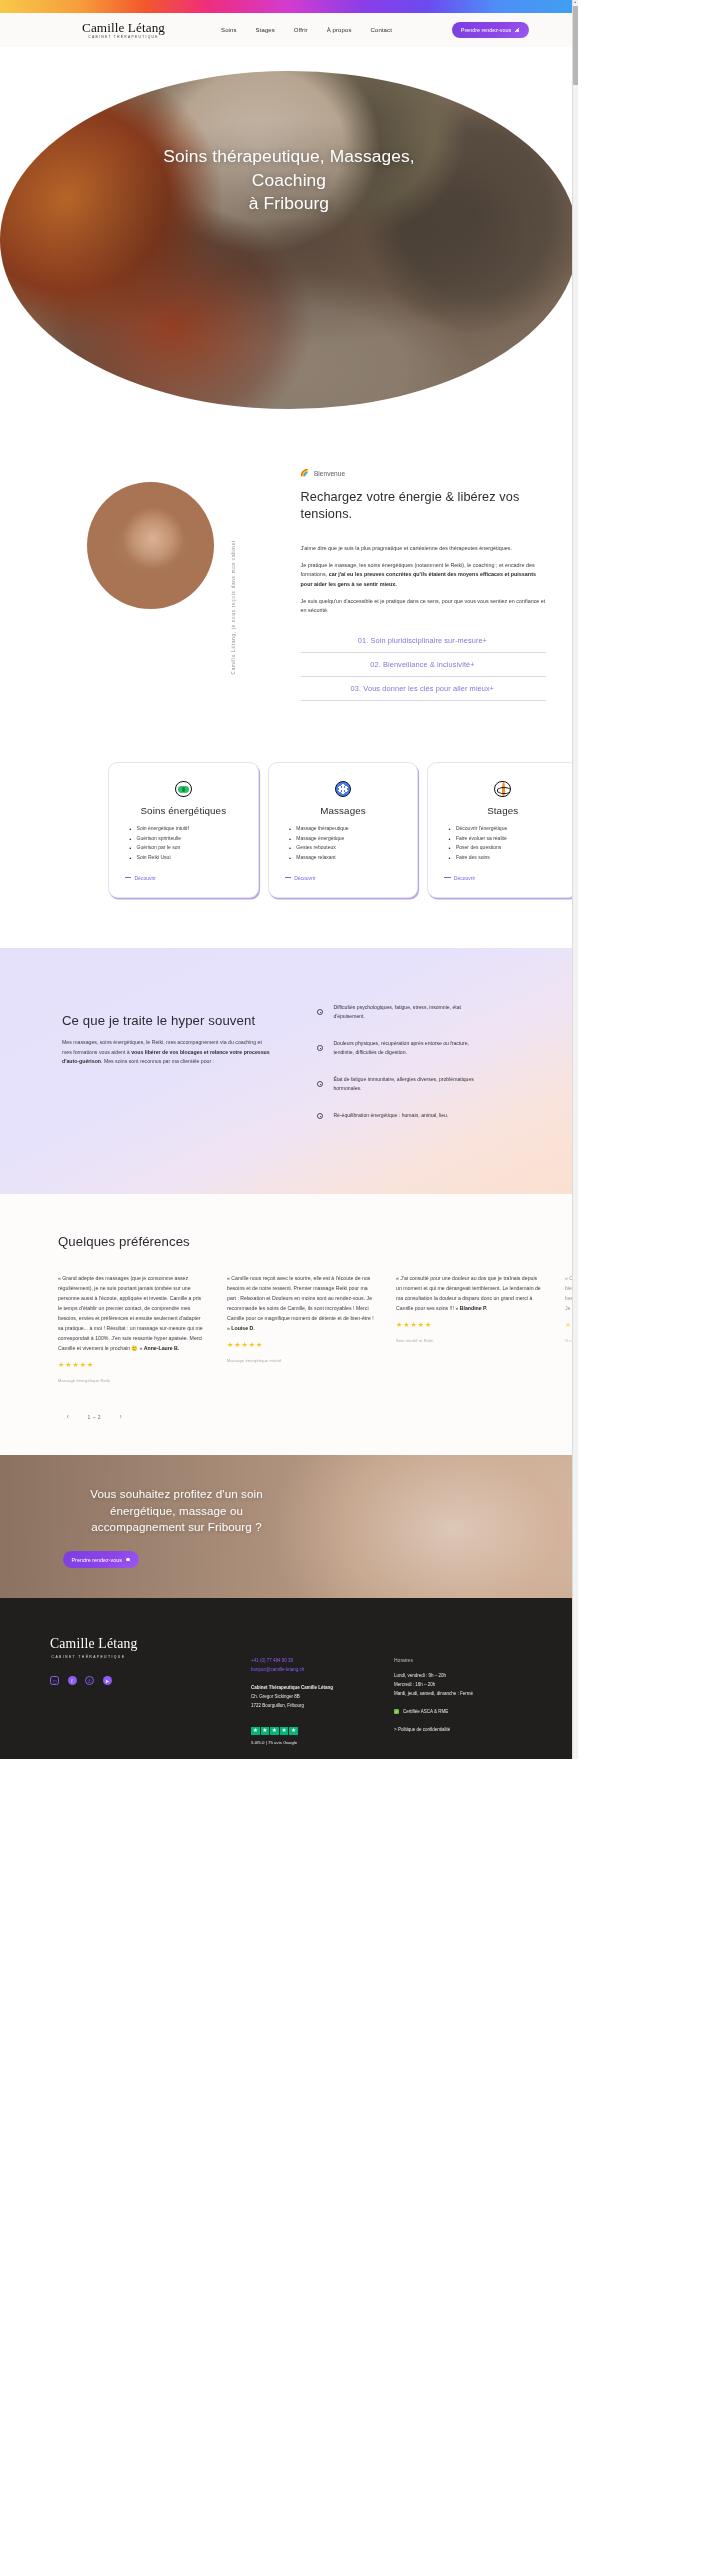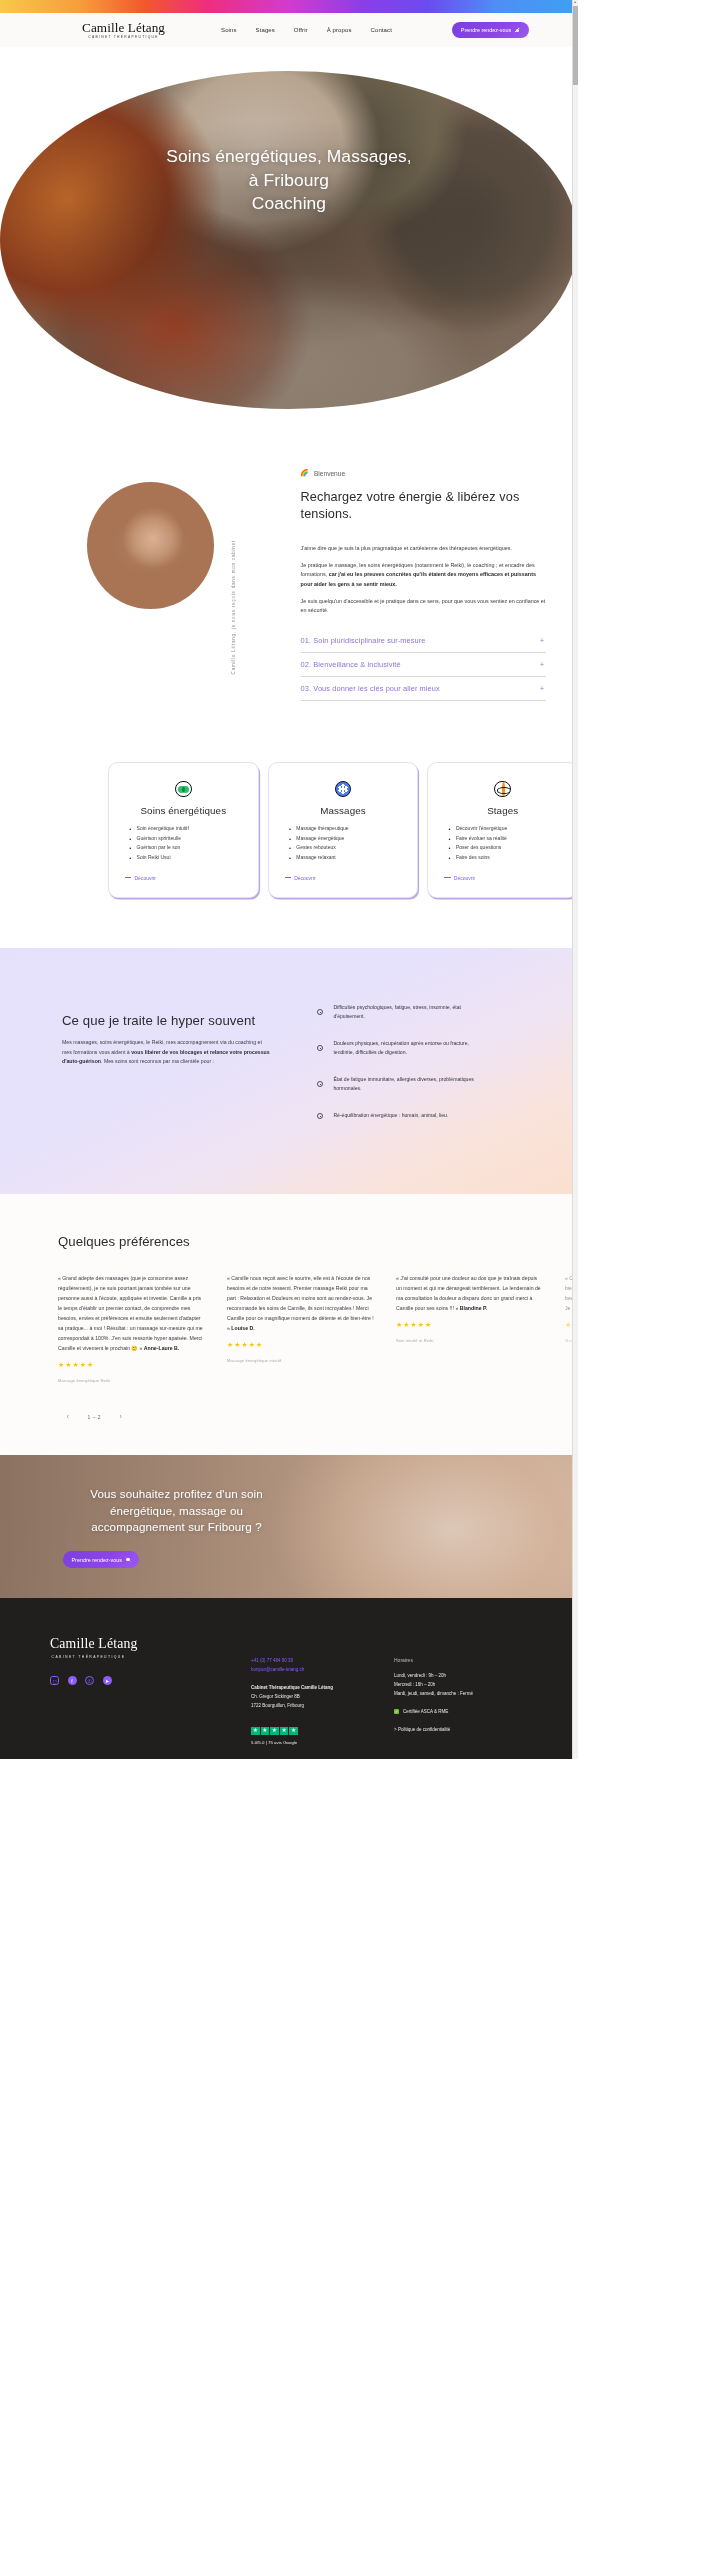--- a/index.html
+++ b/index.html
@@ -92,21 +92,21 @@
   .rainbow{font-size:6.9px;line-height:1;}
   h2.big{
     font-family:"Liberation Sans",sans-serif;font-weight:300;
     font-size:12.7px;line-height:1.38;color:#2b2b30;letter-spacing:0.1px;margin-bottom:20px;
   }
   .welcome-right p{font-size:5.4px;line-height:1.72;color:#3d3d42;margin-bottom:8px;max-width:254px;}
   .welcome-right p b{font-weight:700;color:#2b2b30;}
 
   .accordion{margin-top:13.7px;max-width:262px;}
   .acc-row{
-    display:flex;align-items:center;justify-content:space-between;
+    display:flex;align-items:center;justify-content:center;
     padding:6.9px 2.1px 6.9px 0;border-bottom:0.5px solid #d9d9de;
   }
   .acc-row:first-child{border-top:none;}
   .acc-label{font-family:"Liberation Sans",sans-serif;font-weight:300;font-size:7.4px;color:#8b72d6;letter-spacing:0.1px;}
   .acc-plus{font-size:6.9px;color:#8b72d6;font-weight:300;}
 
   
   .services{display:flex;gap:9px;padding:13.2px 0 50px 108px;align-items:center;}
   .card{
     width:177px;background:#fff;border:0.5px solid #e4e0ef;border-radius:9.5px;
@@ -243,23 +243,23 @@
     </nav>
     <button class="cta-head">
       <span>Prendre rendez-vous</span>
       <span class="sun"></span>
     </button>
   </header>
 
   <section class="hero">
     <div class="hero-ellipse"></div>
     <div class="hero-title">
-      <div>Soins énergétiques, Massages,</div>
+      <div>Soins thérapeutique, Massages,</div>
+      <div>Coaching</div>
       <div>à Fribourg</div>
-      <div>Coaching</div>
     </div>
   </section>
 
   <section class="welcome">
     <div class="welcome-left">
       <div class="portrait"></div>
       <div class="vtext">Camille Létang, je vous reçois dans mon cabinet</div>
     </div>
     <div class="welcome-right">
       <div class="eyebrow">

